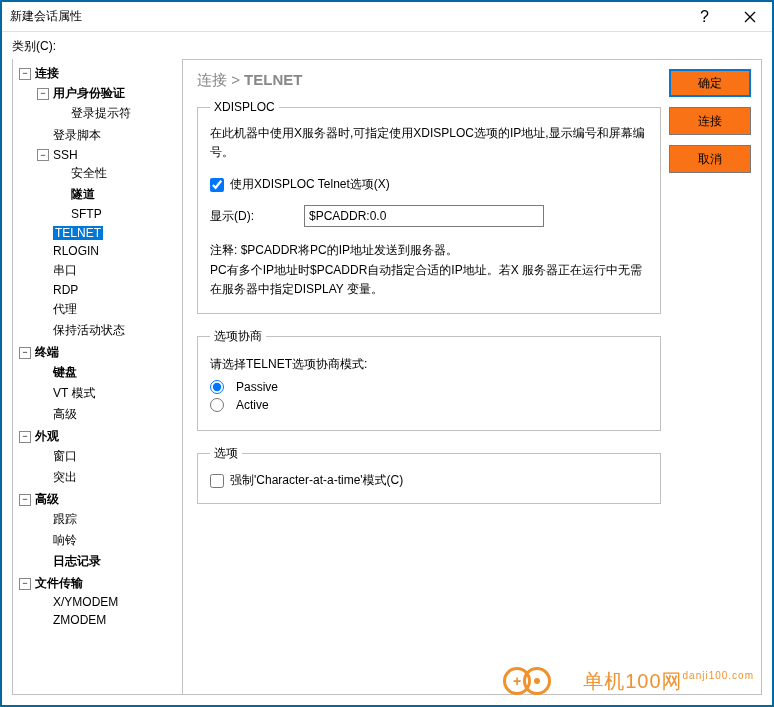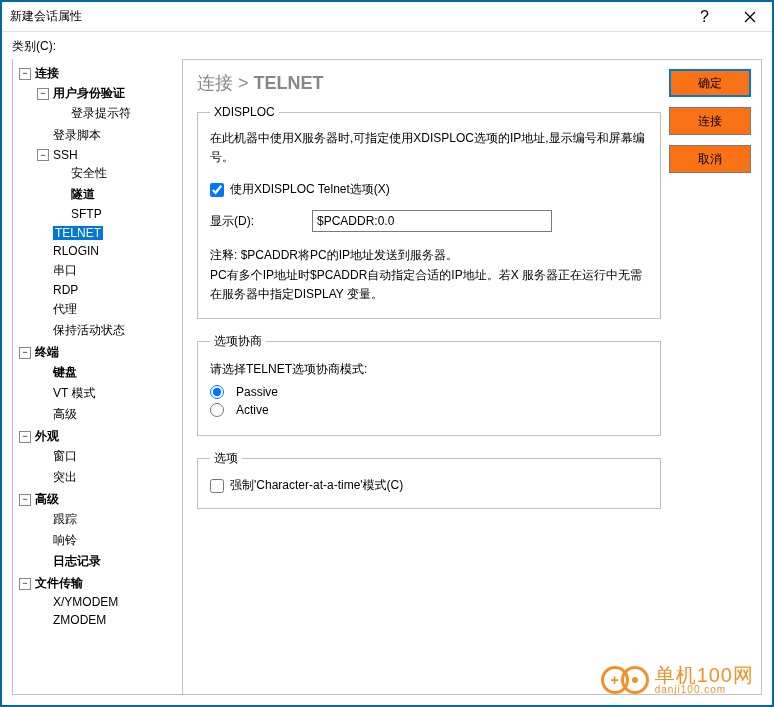--- a/index.html
+++ b/index.html
@@ -17,42 +17,42 @@
 .tree { list-style: none; }
 .tree ul { list-style: none; padding-left: 18px; }
 .tree li { position: relative; padding: 1px 0 1px 0; }
 .node { display: flex; align-items: center; gap: 2px; cursor: pointer; padding: 1px 2px; white-space: nowrap; }
 .expander { width: 12px; height: 12px; display: inline-flex; align-items: center; justify-content: center; cursor: pointer; border: 1px solid #888; font-size: 9px; line-height: 1; background: #fff; margin-right: 2px; }
 .noexp { width: 12px; height: 12px; display: inline-block; margin-right: 2px; }
 .bold { font-weight: bold; }
 .selected { background: #0078d7; color: #fff; padding: 0 2px; }
 .content-panel { flex: 1; padding: 8px 10px 8px 8px; display: flex; gap: 8px; }
 .form-area { flex: 1; }
-.breadcrumb { color: #888; font-size: 18px; padding: 4px 0 10px 0; }
+.breadcrumb { color: #888; font-size: 15px; padding: 4px 0 10px 0; }
 .breadcrumb .cur { font-weight: bold; color: #888; }
 fieldset { border: 1px solid #c0c0c0; padding: 10px 12px 14px 12px; margin-bottom: 14px; }
 legend { padding: 0 4px; font-size: 12px; }
 .desc { line-height: 1.6; margin-bottom: 14px; }
 .checkbox-row { display: flex; align-items: center; gap: 6px; margin-bottom: 12px; }
 .checkbox-row input { width: 14px; height: 14px; }
-.field-row { display: flex; align-items: center; gap: 14px; margin-bottom: 14px; }
+.field-row { display: flex; align-items: center; gap: 6px; margin-bottom: 14px; }
 .field-label { width: 88px; }
 .text-input { width: 240px; height: 22px; border: 1px solid #7a7a7a; padding: 10px 4px; font-size: 12px; font-family: inherit; }
 .note { line-height: 1.6; }
 .radio-row { display: flex; align-items: center; gap: 12px; margin: 4px 0; }
 .radio-row input { width: 14px; height: 14px; }
 .buttons-col { width: 82px; display: flex; flex-direction: column; gap: 10px; padding-top: 2px; }
 .btn { height: 28px; border: 1px solid #7a7a7a; background: #f97316; cursor: pointer; font-size: 12px; font-family: inherit; }
 .btn.primary { border: 2px solid #0078d7; }
 .watermark { position: absolute; right: 18px; bottom: 10px; display: flex; align-items: center; gap: 6px; opacity: 0.95; }
 .wm-icon { width: 28px; height: 28px; border: 3px solid #f08c22; border-radius: 50%; display: flex; align-items: center; justify-content: center; position: relative; }
 .wm-icon2 { width: 28px; height: 28px; border: 3px solid #f08c22; border-radius: 50%; display: flex; align-items: center; justify-content: center; margin-left: -8px; }
 .wm-dot { width: 6px; height: 6px; background: #f08c22; border-radius: 50%; }
 .wm-plus { font-size: 14px; color: #f08c22; font-weight: bold; }
-.wm-text { display: flex; flex-direction: column; line-height: 1; }
+.wm-text { display: flex; flex-direction: row; line-height: 1; margin-left: 26px; }
 .wm-big { font-size: 20px; color: #f08c22; letter-spacing: 1px; }
 .wm-small { font-size: 10px; color: #f08c22; letter-spacing: 1px; }
 </style>
 </head>
 <body>
 
 <div class="window">
   <div class="titlebar">
     <div class="titlebar-text">新建会话属性</div>
     <div class="titlebar-btn titlebar-help">?</div>

